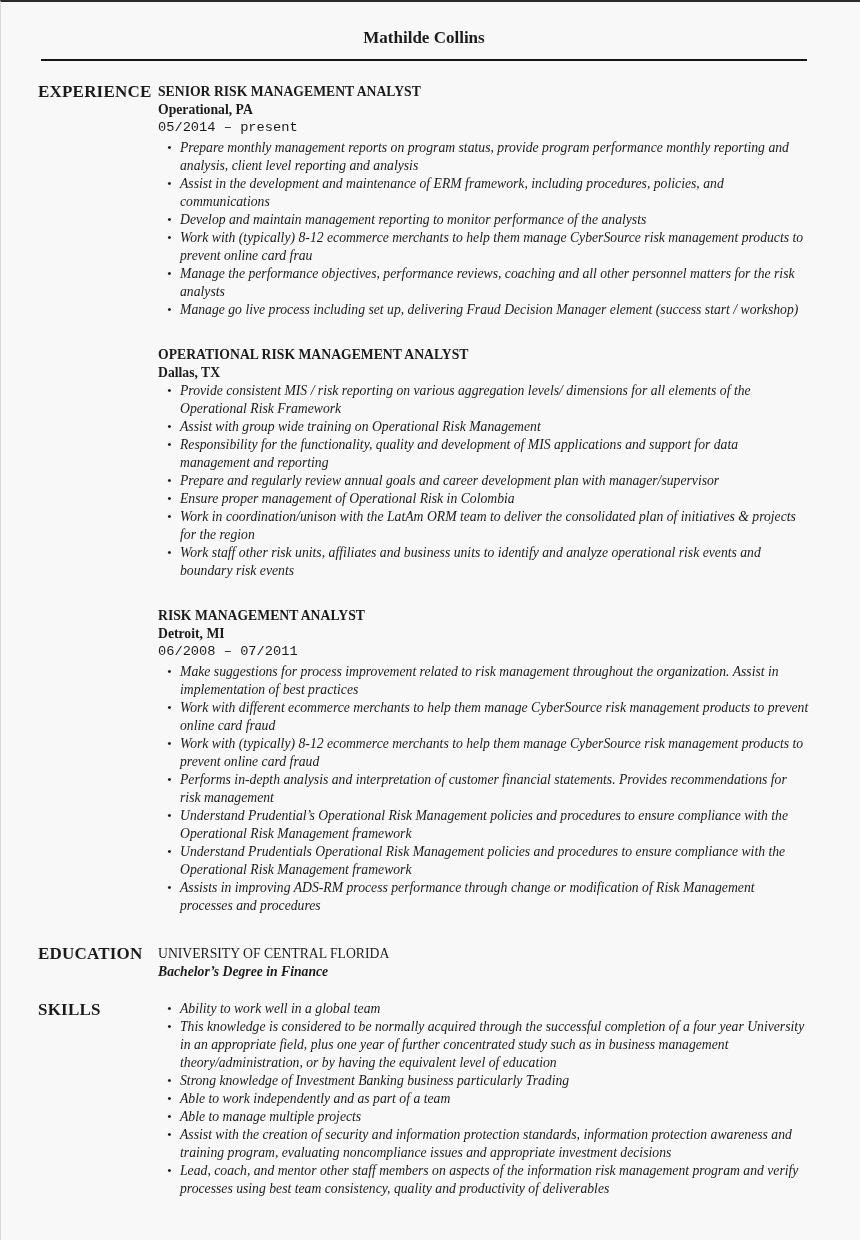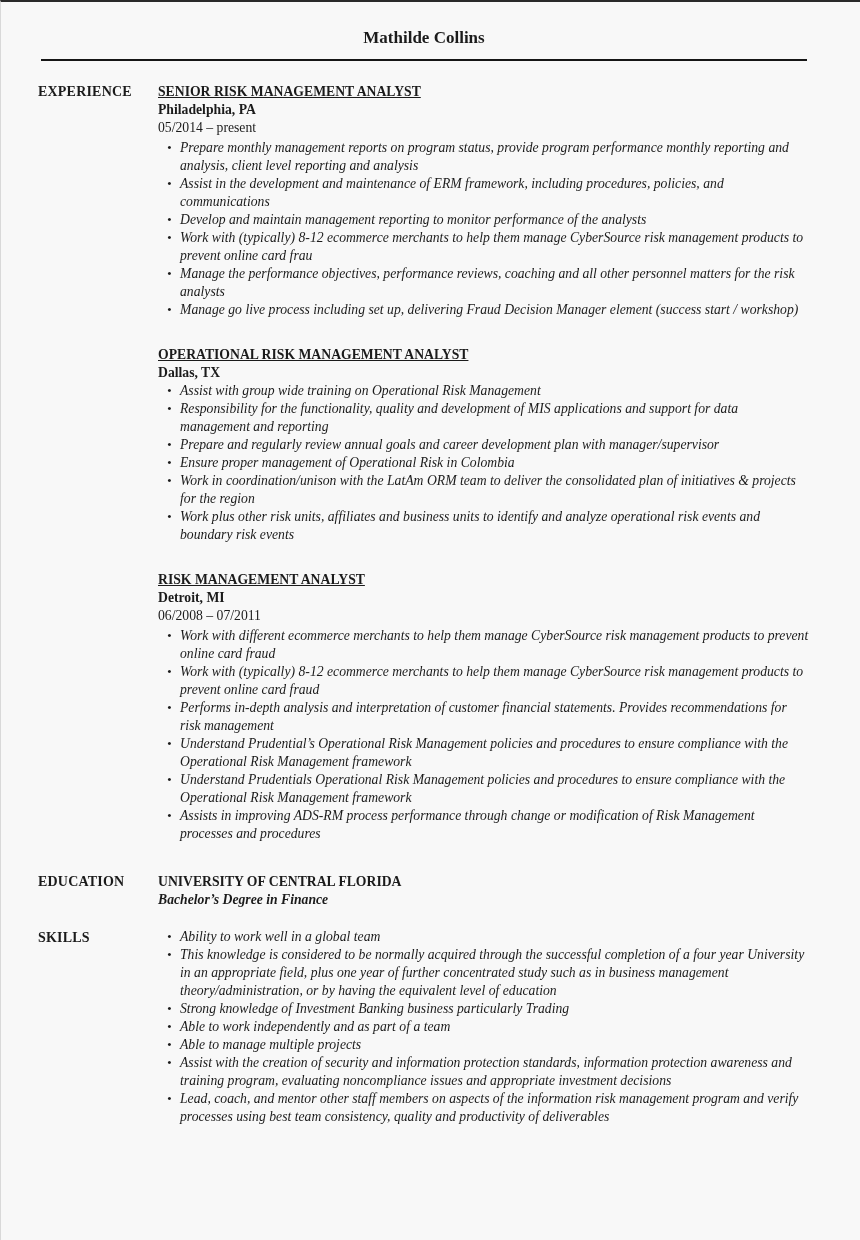--- a/index.html
+++ b/index.html
@@ -27,90 +27,92 @@
 
   
   .row { display: flex; align-items: flex-start; }
   .row-experience { margin-top: 21px; }
   .row-education  { margin-top: 29px; }
   .row-skills     { margin-top: 19px; }
   .label {
     flex: 0 0 120px;
     width: 120px;
     font-weight: bold;
-    font-size: 14px;
+    font-size: 17px;
     letter-spacing: 0.2px;
     padding-top: 1px;
   }
   .col { width: 652px; flex: 0 0 652px; }
 
   
   .job + .job { margin-top: 26px; }
-  .job-title { font-weight: bold; line-height: 19px; text-decoration: underline; }
+  .job-title { font-weight: bold; line-height: 19px; }
   .job-loc   { font-weight: bold; line-height: 18px; }
-  .job-dates { line-height: 17px; margin-bottom: 3px; }
+  .job-dates { line-height: 17px; margin-bottom: 3px; font-family: Liberation Mono, monospace; }
 
   
   ul.bullets { list-style: none; margin: 0; padding: 0 0 0 9px; }
   ul.bullets li { position: relative; padding-left: 13px; font-style: italic; }
   ul.bullets li::before {
     content: "\2022";
     position: absolute;
     left: 0;
     top: 0;
     font-size: 13px;
   }
 
   
-  .school { font-weight: bold; line-height: 19px; }
+  .school { font-weight: normal; line-height: 19px; }
   .degree { font-weight: bold; line-height: 18px; font-style: italic; }
 </style>
 </head>
 <body style="--paper: #f8f8f8; --ink: #1b1b1b; --rule: #161616; --edge: #2a2a2a;">
 
 <div class="page">
 
   <div class="header">
     <div class="name">Mathilde Collins</div>
     <div class="rule"></div>
   </div>
 
   <div class="row row-experience">
     <div class="label">EXPERIENCE</div>
     <div class="col" id="jobs">
         <div class="job">
           <div class="job-title">SENIOR RISK MANAGEMENT ANALYST</div>
-          <div class="job-loc">Philadelphia, PA</div>
+          <div class="job-loc">Operational, PA</div>
           <div class="job-dates">05/2014 – present</div>
           <ul class="bullets">
             <li>Prepare monthly management reports on program status, provide program performance monthly reporting and analysis, client level reporting and analysis</li>
             <li>Assist in the development and maintenance of ERM framework, including procedures, policies, and communications</li>
             <li>Develop and maintain management reporting to monitor performance of the analysts</li>
             <li>Work with (typically) 8-12 ecommerce merchants to help them manage CyberSource risk management products to prevent online card frau</li>
             <li>Manage the performance objectives, performance reviews, coaching and all other personnel matters for the risk analysts</li>
             <li>Manage go live process including set up, delivering Fraud Decision Manager element (success start / workshop)</li>
           </ul>
         </div>
         <div class="job">
           <div class="job-title">OPERATIONAL RISK MANAGEMENT ANALYST</div>
           <div class="job-loc">Dallas, TX</div>
           <ul class="bullets">
+            <li>Provide consistent MIS / risk reporting on various aggregation levels/ dimensions for all elements of the Operational Risk Framework</li>
             <li>Assist with group wide training on Operational Risk Management</li>
             <li>Responsibility for the functionality, quality and development of MIS applications and support for data management and reporting</li>
             <li>Prepare and regularly review annual goals and career development plan with manager/supervisor</li>
             <li>Ensure proper management of Operational Risk in Colombia</li>
             <li>Work in coordination/unison with the LatAm ORM team to deliver the consolidated plan of initiatives &amp; projects for the region</li>
-            <li>Work plus other risk units, affiliates and business units to identify and analyze operational risk events and boundary risk events</li>
+            <li>Work staff other risk units, affiliates and business units to identify and analyze operational risk events and boundary risk events</li>
           </ul>
         </div>
         <div class="job">
           <div class="job-title">RISK MANAGEMENT ANALYST</div>
           <div class="job-loc">Detroit, MI</div>
           <div class="job-dates">06/2008 – 07/2011</div>
           <ul class="bullets">
+            <li>Make suggestions for process improvement related to risk management throughout the organization. Assist in implementation of best practices</li>
             <li>Work with different ecommerce merchants to help them manage CyberSource risk management products to prevent online card fraud</li>
             <li>Work with (typically) 8-12 ecommerce merchants to help them manage CyberSource risk management products to prevent online card fraud</li>
             <li>Performs in-depth analysis and interpretation of customer financial statements. Provides recommendations for risk management</li>
             <li>Understand Prudential’s Operational Risk Management policies and procedures to ensure compliance with the Operational Risk Management framework</li>
             <li>Understand Prudentials Operational Risk Management policies and procedures to ensure compliance with the Operational Risk Management framework</li>
             <li>Assists in improving ADS-RM process performance through change or modification of Risk Management processes and procedures</li>
           </ul>
         </div>
       </div>
   </div>

